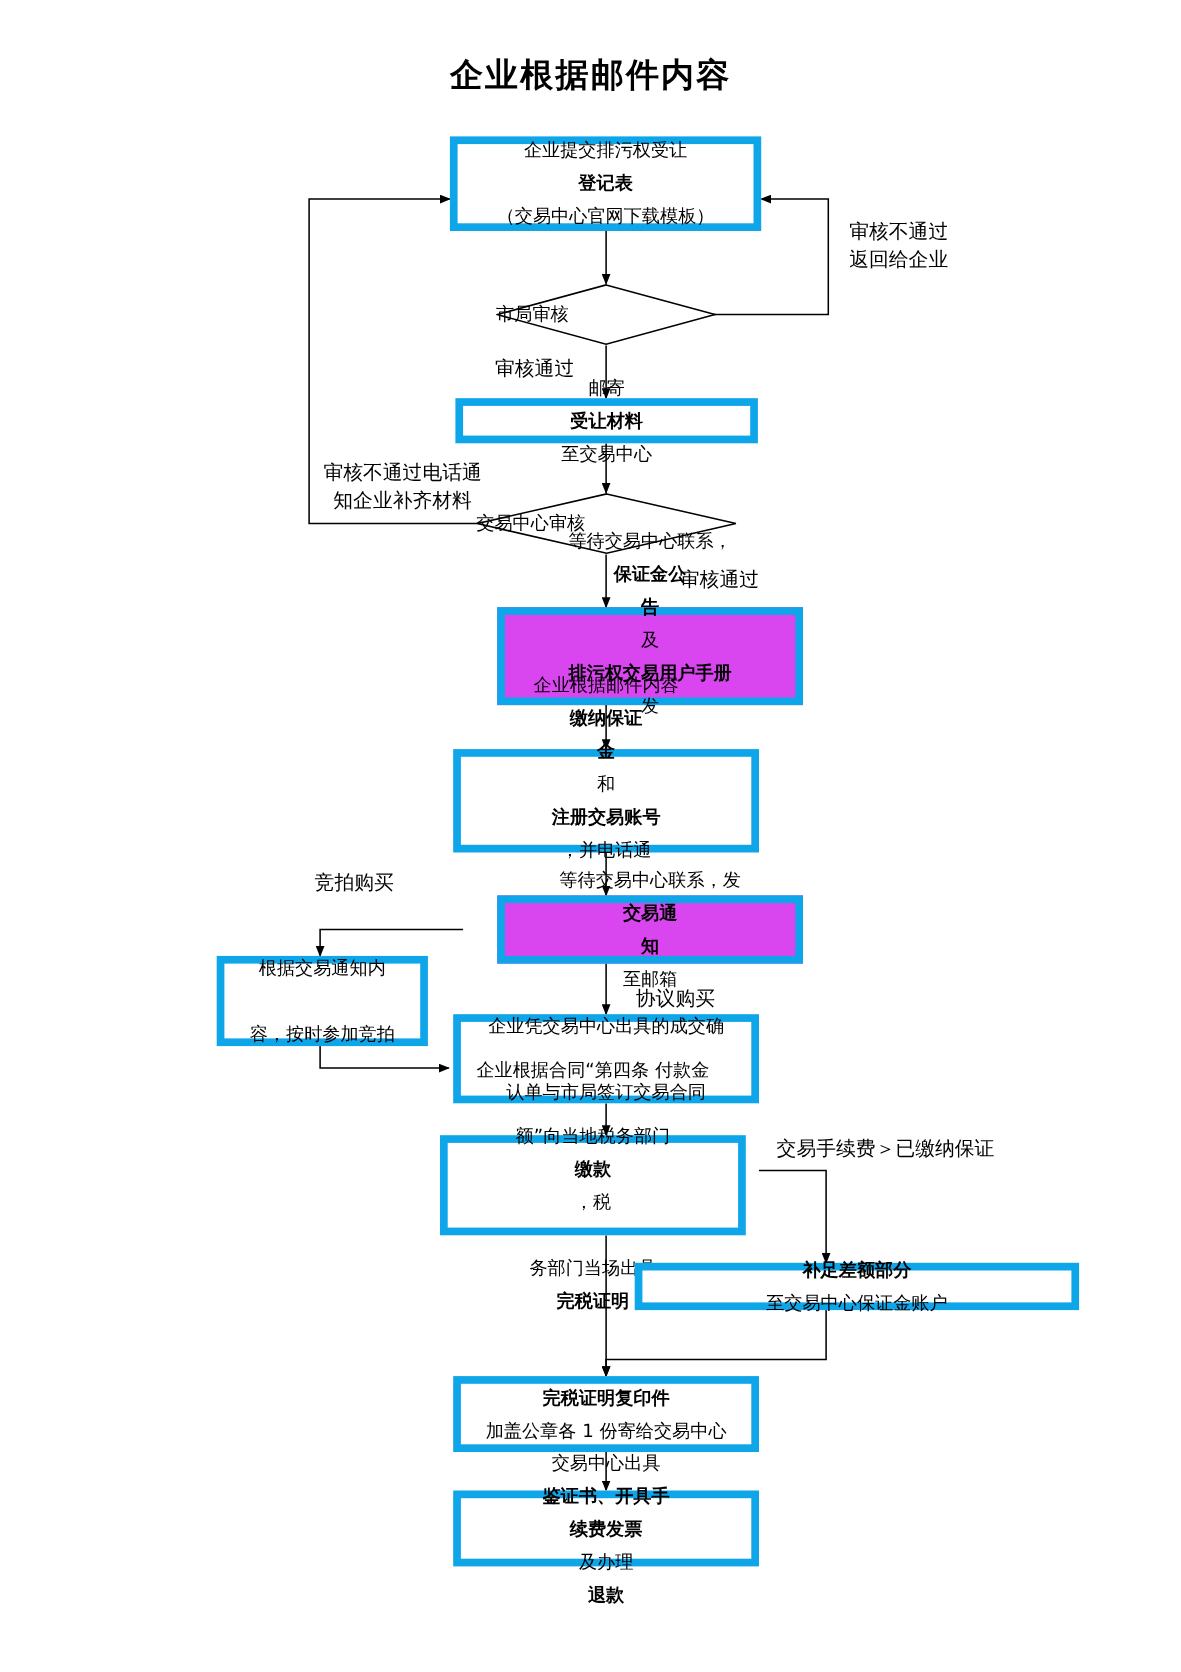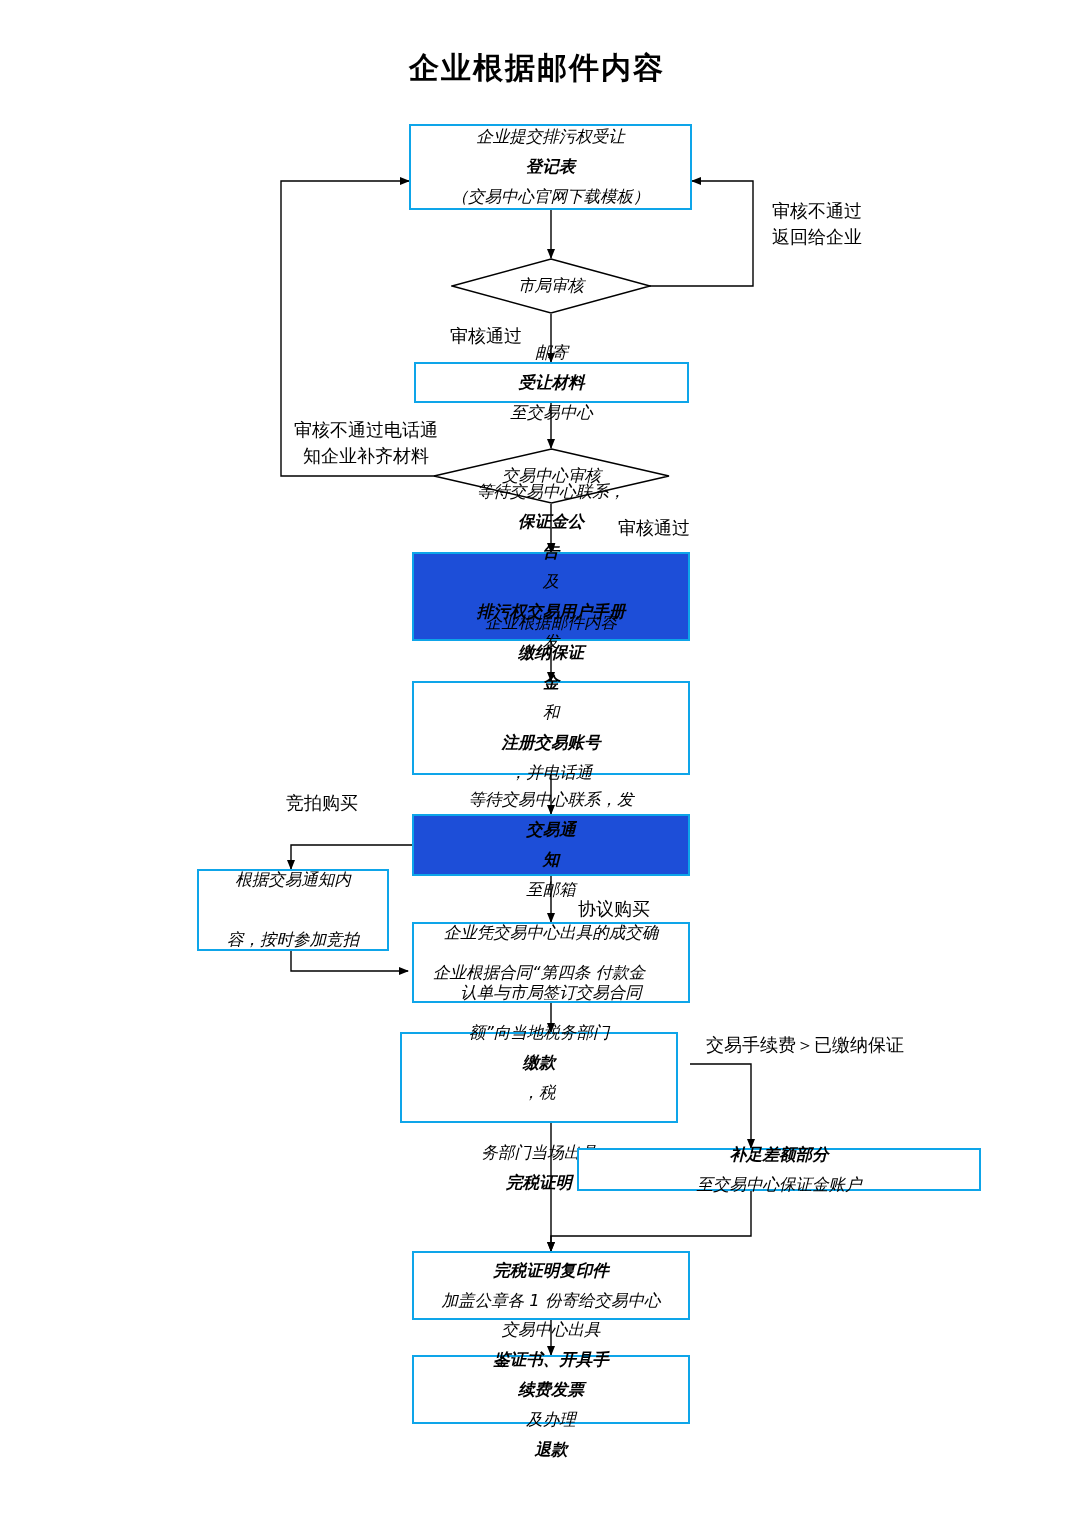--- a/index.html
+++ b/index.html
@@ -1,22 +1,22 @@
 <!DOCTYPE html>
 <html><head>
 <meta charset="utf-8">
 <style>
   html,body{margin:0;padding:0;background:#ffffff;}
   body{width:1074px;height:1520px;position:relative;font-family:"DejaVu Sans","Liberation Sans",sans-serif;color:#000;}
   #canvas{position:absolute;left:0;top:0;width:1074px;height:1520px;}
   .title{position:absolute;left:0;top:48px;width:1074px;text-align:center;font-size:30px;font-weight:bold;letter-spacing:2px;}
-  .node{position:absolute;box-sizing:border-box;border:2px solid #0ea5e9;background:#fff;display:flex;align-items:center;justify-content:center;text-align:center;font-size:16.5px;line-height:30px;padding:4px 8px;font-style:italic;}
-  .node.shaded{background:#1d4ed8;}
+  .node{position:absolute;box-sizing:border-box;border:7px solid #0ea5e9;background:#fff;display:flex;align-items:center;justify-content:center;text-align:center;font-size:16.5px;line-height:30px;padding:4px 8px;}
+  .node.shaded{background:#d946ef;margin-left:40px;}
   .node span{display:block;width:100%;}
-  .diamond{position:absolute;box-sizing:border-box;display:flex;align-items:center;justify-content:center;font-style:italic;}
+  .diamond{position:absolute;box-sizing:border-box;display:flex;align-items:center;justify-content:flex-start;}
   .diamond .dshape{position:absolute;left:0;top:0;width:100%;height:100%;}
   .diamond .dlabel{position:relative;font-size:16.5px;z-index:2;}
   .edgelabel{position:absolute;font-size:18px;line-height:26px;white-space:nowrap;text-align:center;}
   b{font-weight:bold;}
   svg.arrows{position:absolute;left:0;top:0;width:1074px;height:1520px;overflow:visible;}
 </style>
 </head>
 <body>
 
 <div id="canvas">

